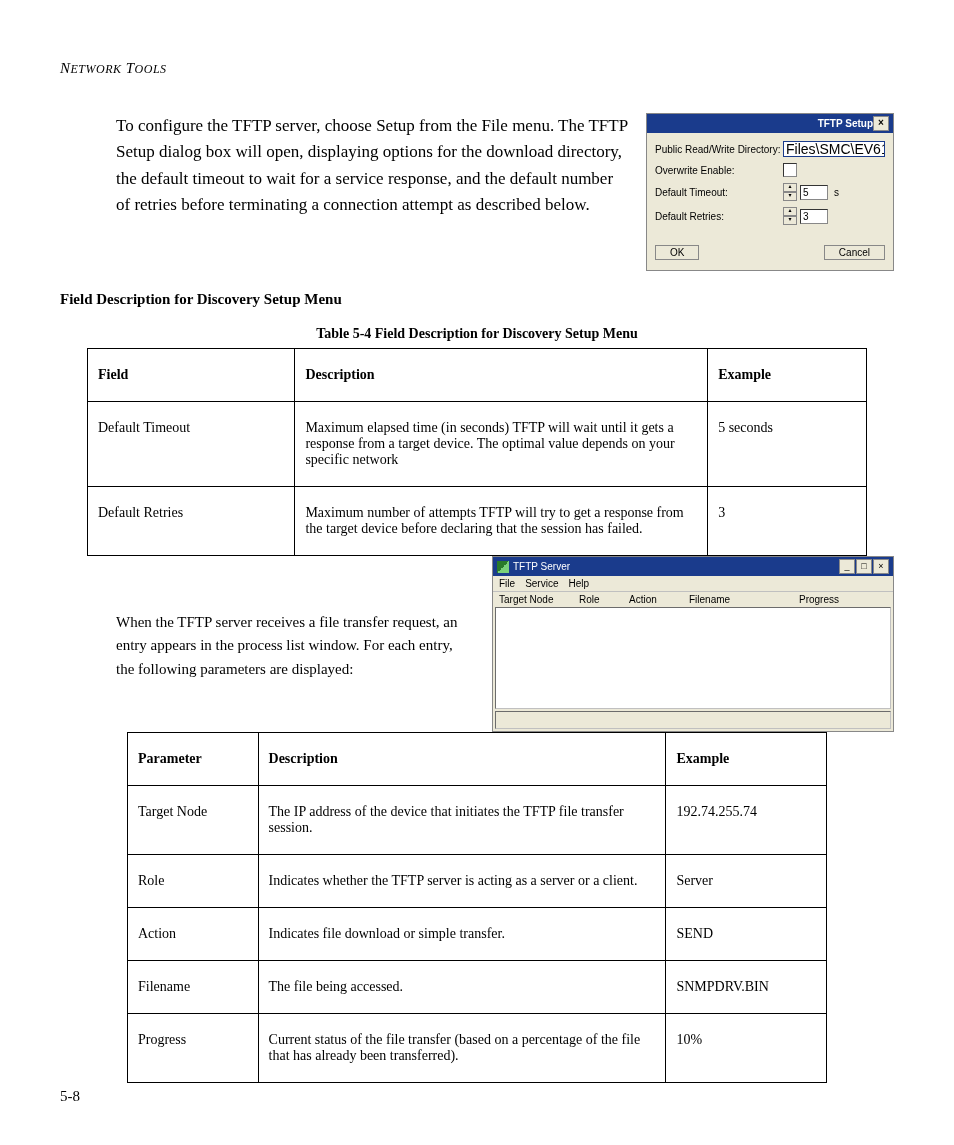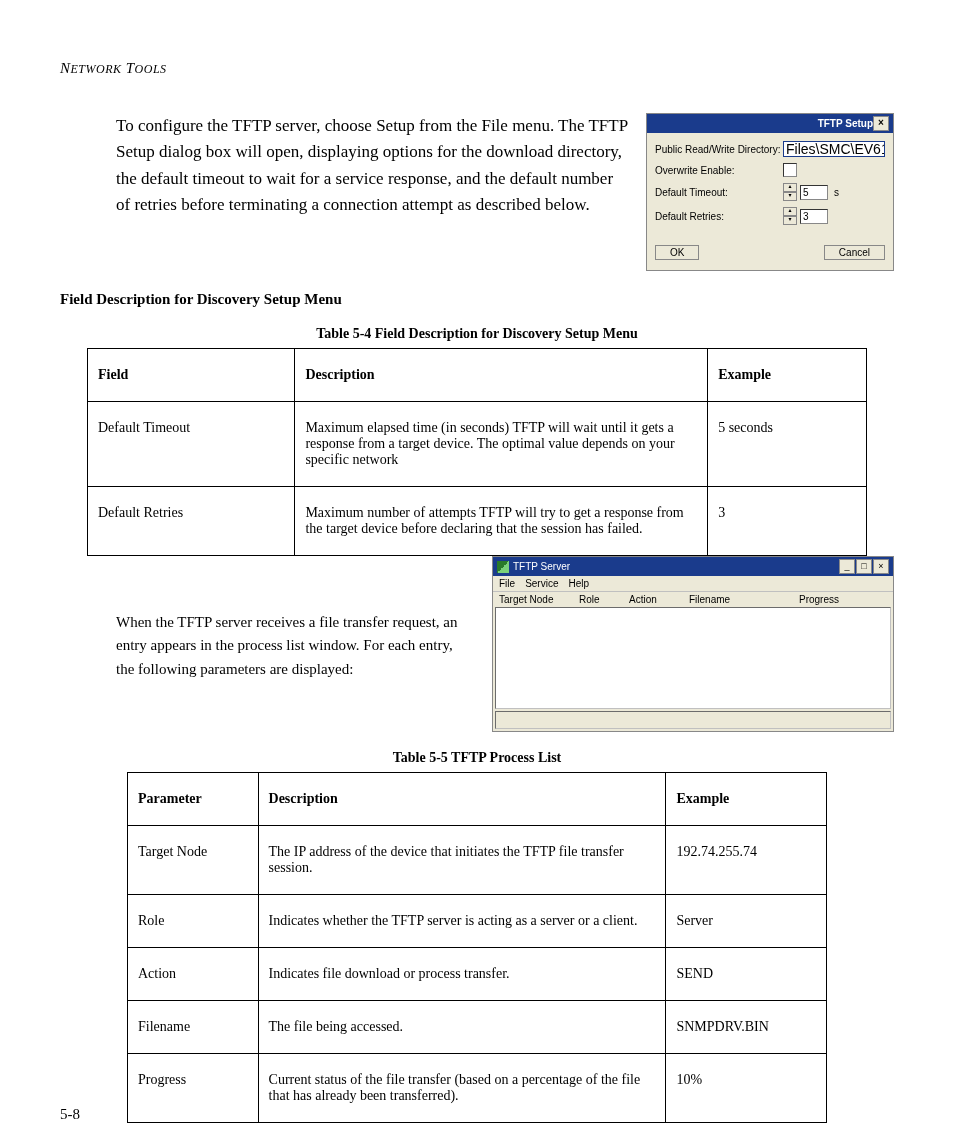--- a/index.html
+++ b/index.html
@@ -338,21 +338,20 @@
         <span class="tc2">Role</span>
         <span class="tc3">Action</span>
         <span class="tc4">Filename</span>
         <span class="tc5">Progress</span>
       </div>
       <div class="tftp-list"></div>
       <div class="tftp-status"></div>
     </div>
   </div>
 
-  <div class="caption">Table 5-5  TFTP Process List</div>
   <table class="doc t2">
     <thead>
       <tr>
         <th class="c1">Parameter</th>
         <th class="c2">Description</th>
         <th class="c3">Example</th>
       </tr>
     </thead>
     <tbody id="t2body">
         <tr>
@@ -360,21 +359,21 @@
           <td class="c2">The IP address of the device that initiates the TFTP file transfer session.</td>
           <td class="c3">192.74.255.74</td>
         </tr>
         <tr>
           <td class="c1">Role</td>
           <td class="c2">Indicates whether the TFTP server is acting as a server or a client.</td>
           <td class="c3">Server</td>
         </tr>
         <tr>
           <td class="c1">Action</td>
-          <td class="c2">Indicates file download or process transfer.</td>
+          <td class="c2">Indicates file download or simple transfer.</td>
           <td class="c3">SEND</td>
         </tr>
         <tr>
           <td class="c1">Filename</td>
           <td class="c2">The file being accessed.</td>
           <td class="c3">SNMPDRV.BIN</td>
         </tr>
         <tr>
           <td class="c1">Progress</td>
           <td class="c2">Current status of the file transfer (based on a percentage of the file that has already been transferred).</td>

